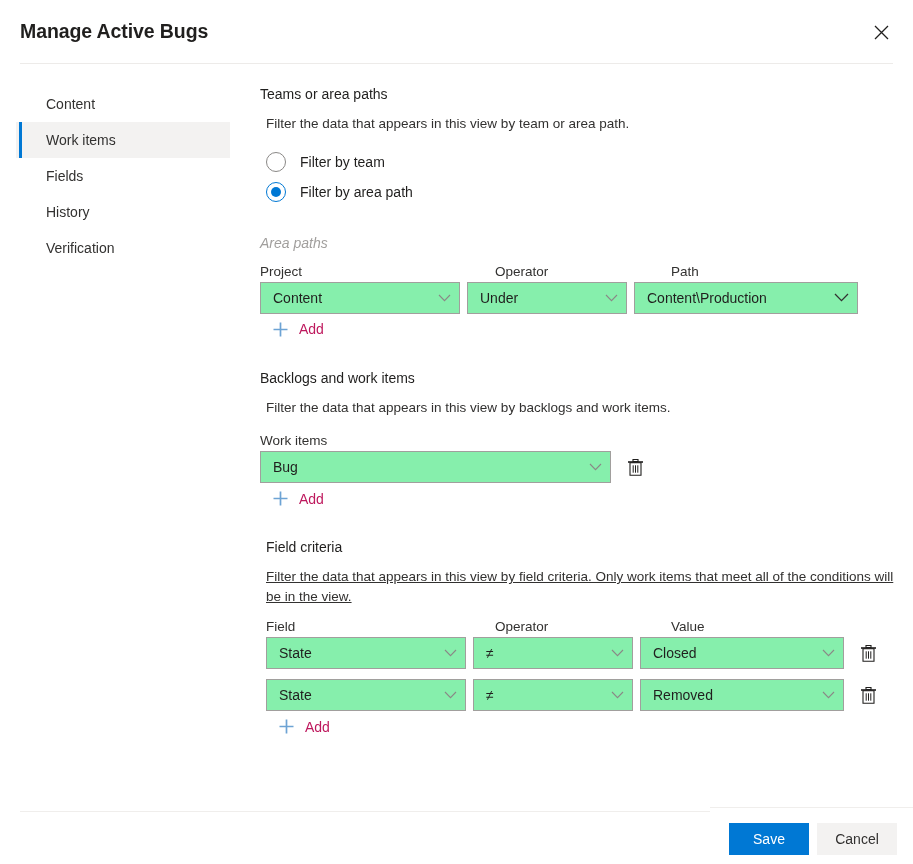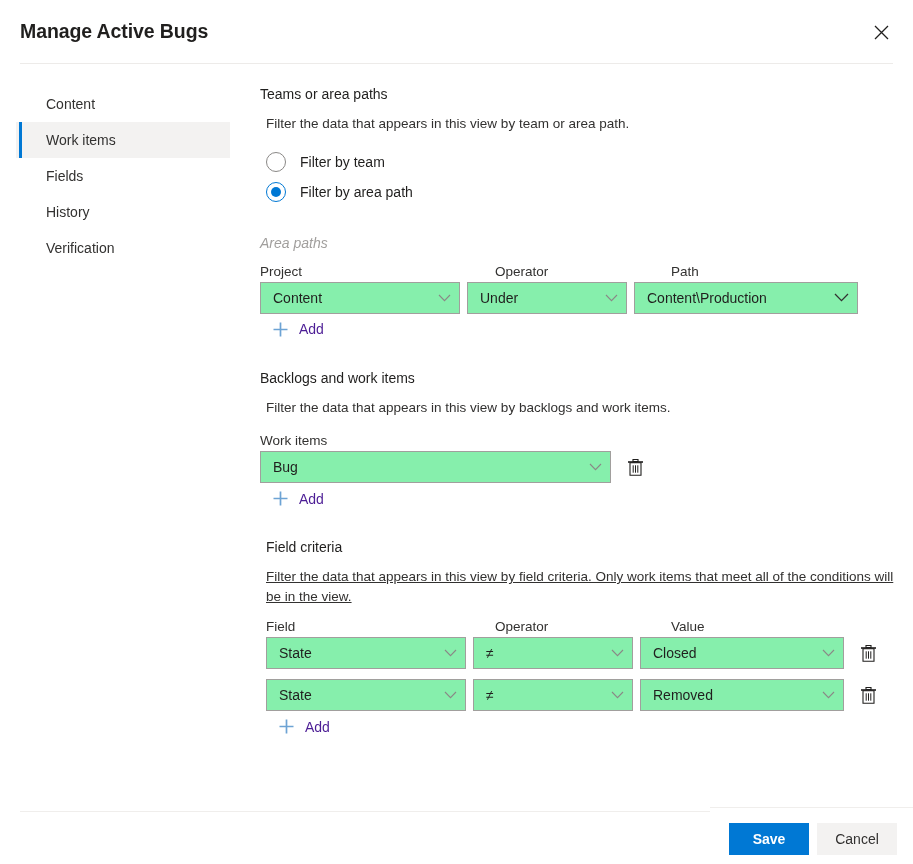--- a/index.html
+++ b/index.html
@@ -207,21 +207,21 @@
     margin-top: 7px;
     margin-left: 12px;
     cursor: pointer;
     background: transparent;
     border: none;
     padding: 0;
   }
   .add-link .plus { display: block; }
   .add-link .add-text {
     font-size: 14px;
-    color: #4c1d95;
+    color: #be185d;
     margin-left: 10px;
   }
 
   .block { margin-top: 0; }
 
   
   .footer {
     position: absolute;
     left: 0; right: 0; bottom: 0;
     height: 67px;
@@ -254,21 +254,21 @@
     min-width: 80px;
     padding: 0 16px;
     font-size: 14px;
     font-family: "Liberation Sans", sans-serif;
     border: none;
     cursor: pointer;
   }
   .btn-primary {
     background: #0078d4;
     color: #ffffff;
-    font-weight: bold;
+    font-weight: normal;
   }
   .btn-secondary {
     background: #f3f2f1;
     color: #323130;
   }
 </style>
 </head>
 <body>
 
 <div class="dialog-header">

